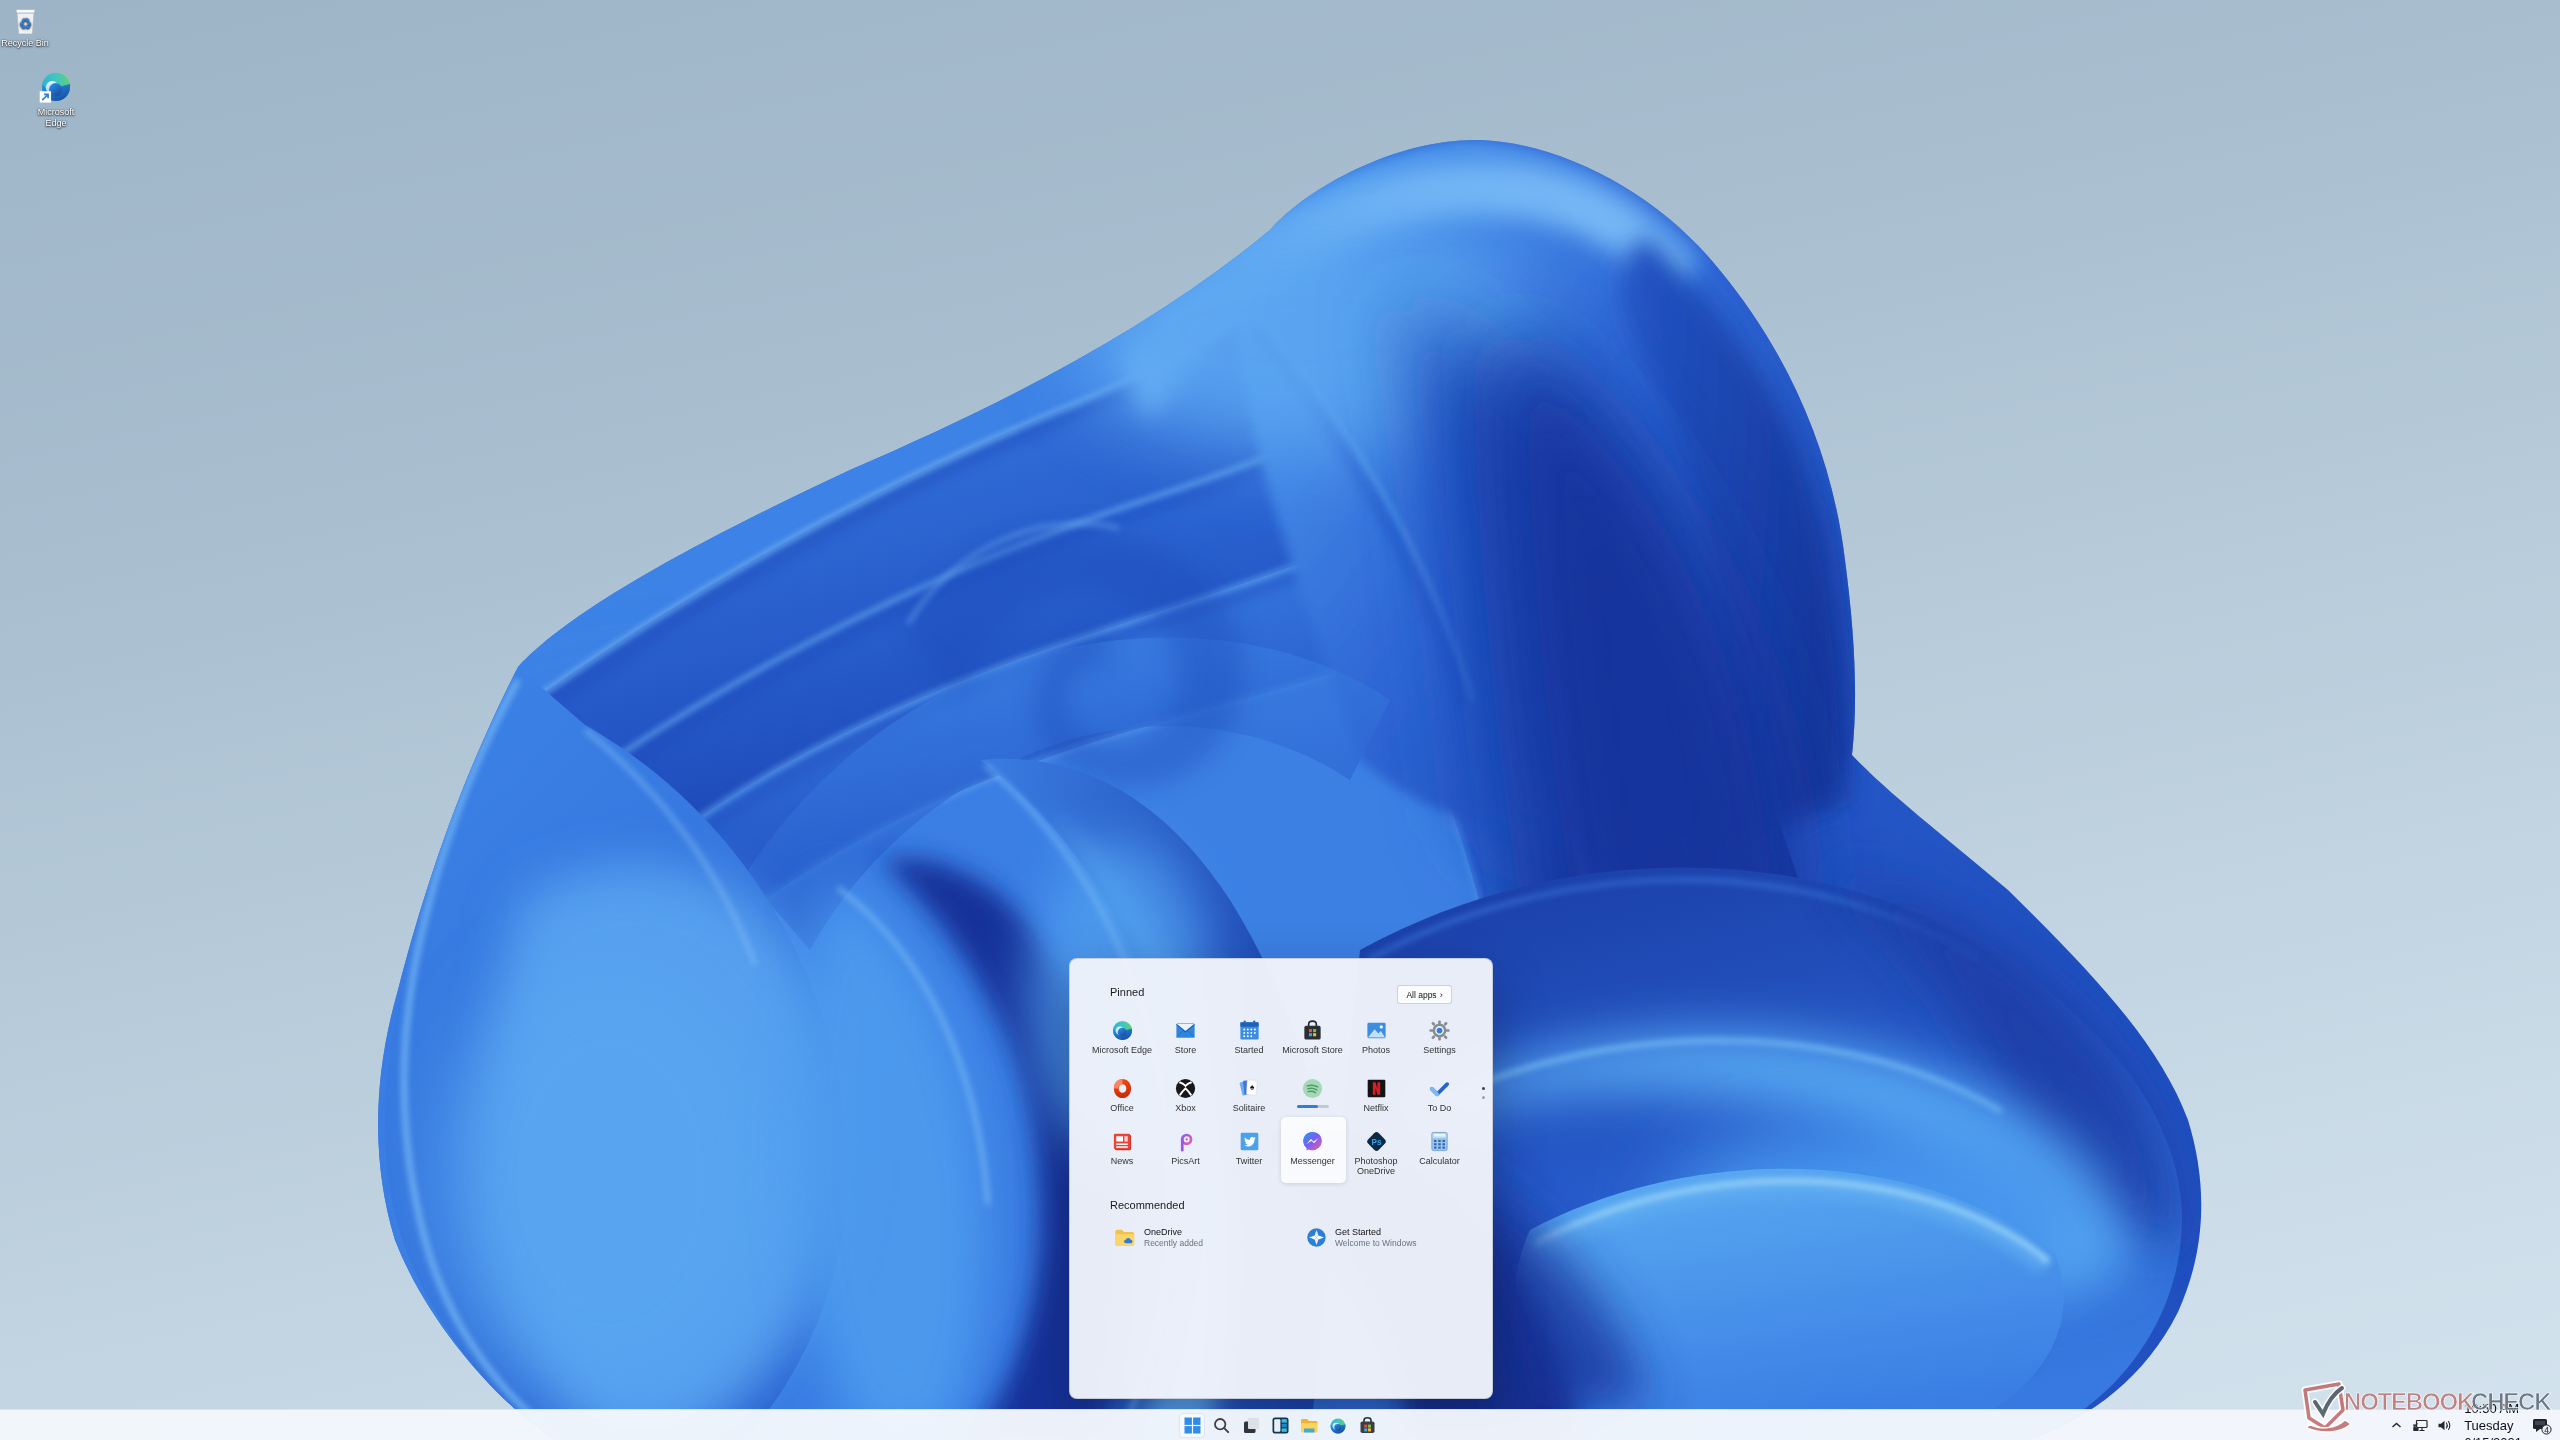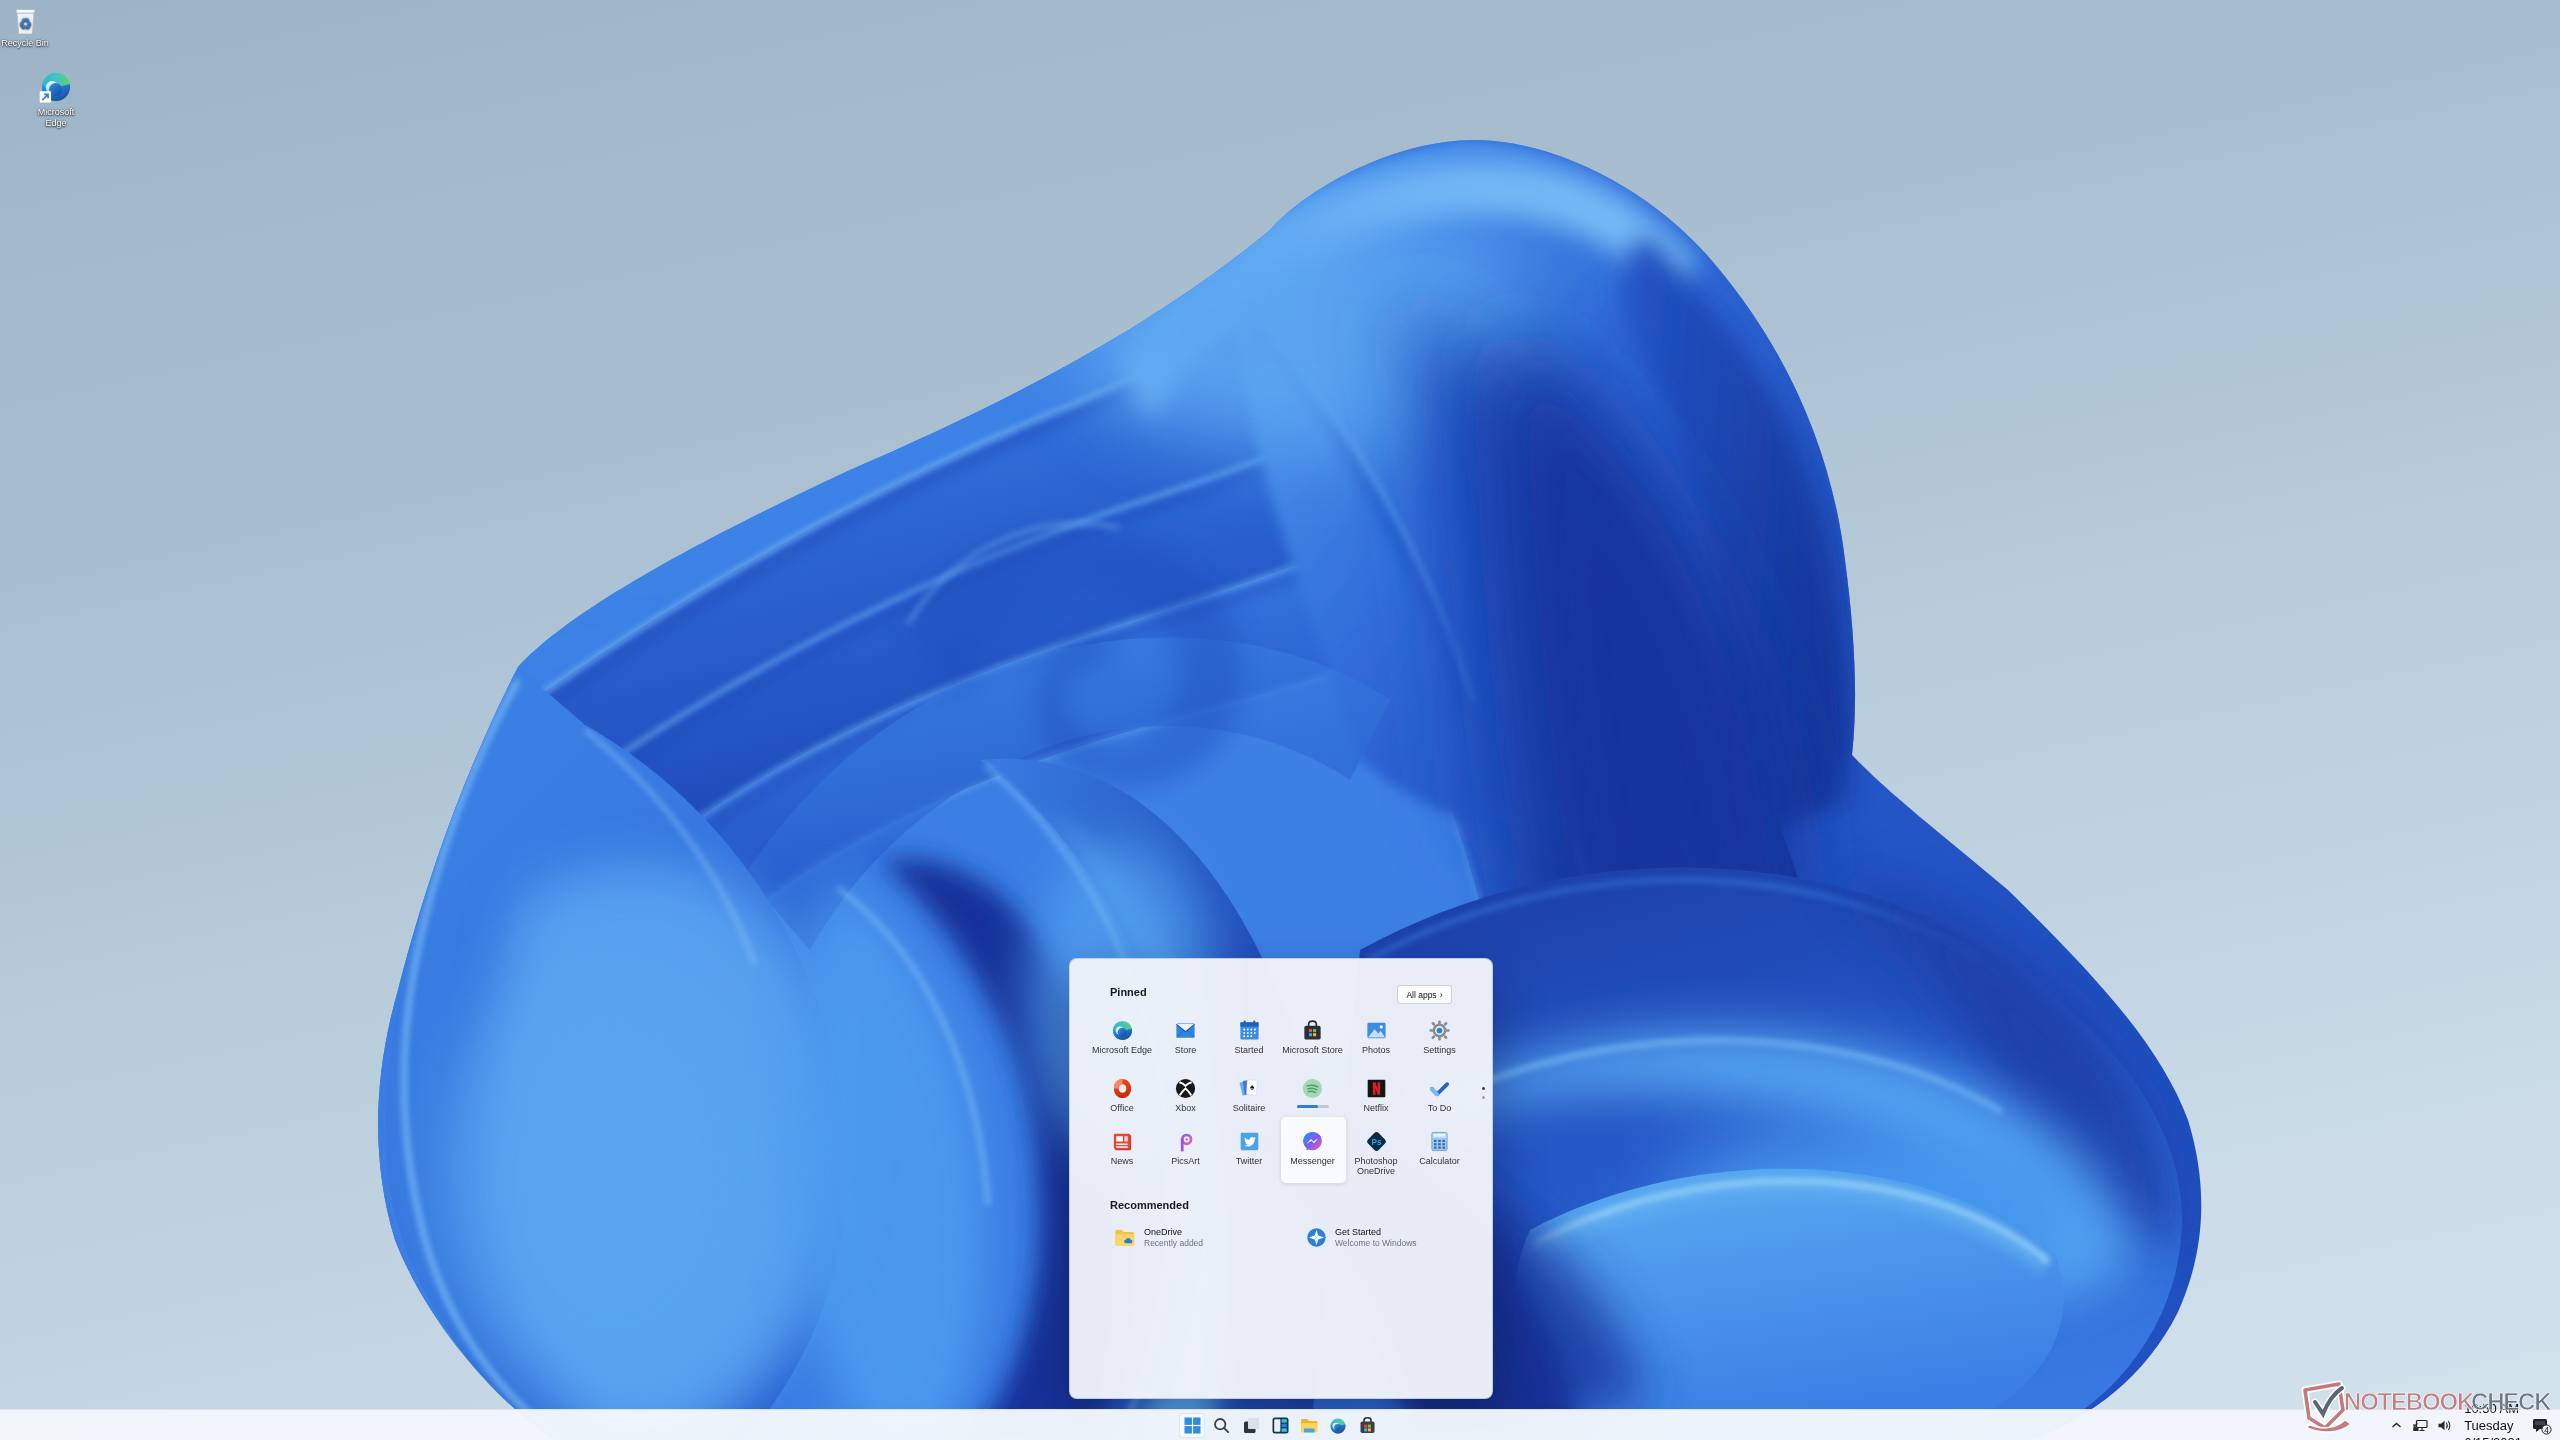--- a/index.html
+++ b/index.html
@@ -6,21 +6,21 @@
   body{font-family:"Liberation Sans", sans-serif;}
   #screen{position:relative;width:2560px;height:1440px;
     background:linear-gradient(168deg,#9db4c7 0%,#a9bfd0 30%,#bccfdd 60%,#ccdde9 85%,#d3e2ed 100%);}
   #wall{position:absolute;left:0;top:0;}
   .dicon{position:absolute;text-align:center;color:#fff;font-size:9px;line-height:11px;
     text-shadow:0 1px 2px rgba(0,0,0,0.85),0 0 2px rgba(0,0,0,0.6);}
   
   #menu{position:absolute;left:1069px;top:958px;width:424px;height:441px;border-radius:8px;
     background:rgba(240,243,250,0.97);border:1px solid rgba(130,140,160,0.35);box-sizing:border-box;
     box-shadow:0 20px 50px rgba(10,20,50,0.35);font-size:11px;color:#1a1a1a;}
-  #menu .hdr{position:absolute;font-weight:700;font-size:11px;}
+  #menu .hdr{position:absolute;font-weight:400;font-size:11px;}
   .tile{position:absolute;width:64px;text-align:center;}
   .tile svg{display:block;margin:0 auto;}
   .tile .lb{margin-top:3px;font-size:9px;line-height:10px;color:#333;}
   #allapps{position:absolute;left:327px;top:26px;width:53px;height:17px;background:#fbfcfe;
     border:1px solid rgba(120,130,150,0.35);border-radius:3px;font-size:8.5px;color:#111;
     display:flex;align-items:center;justify-content:center;gap:3px;}
   .rec{position:absolute;display:flex;align-items:center;gap:8px;}
   .rec .t1{font-size:9px;color:#111;}
   .rec .t2{font-size:8.5px;color:#6b7280;margin-top:1px;}
   #userbar{position:absolute;left:0;bottom:0;width:100%;height:42px;background:rgba(226,232,242,0.75);

